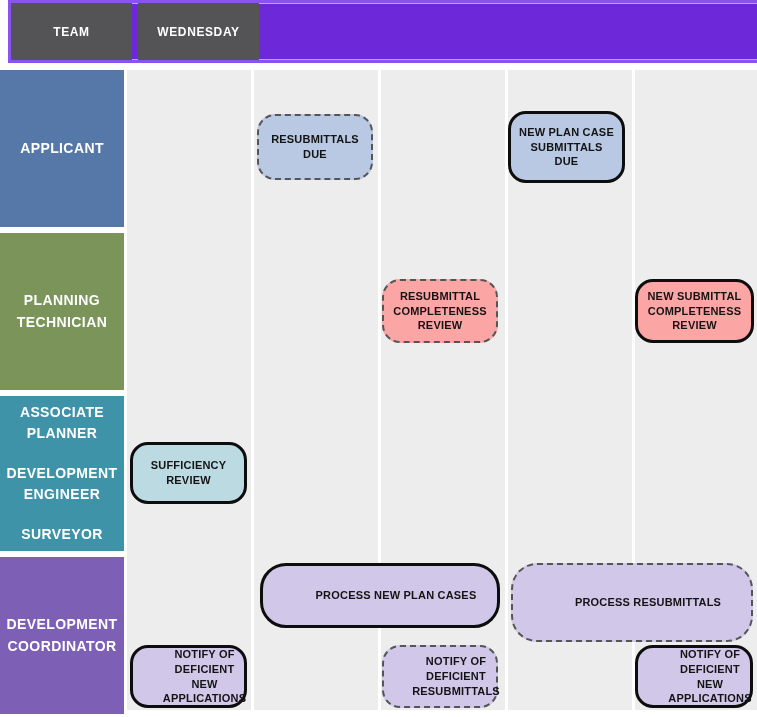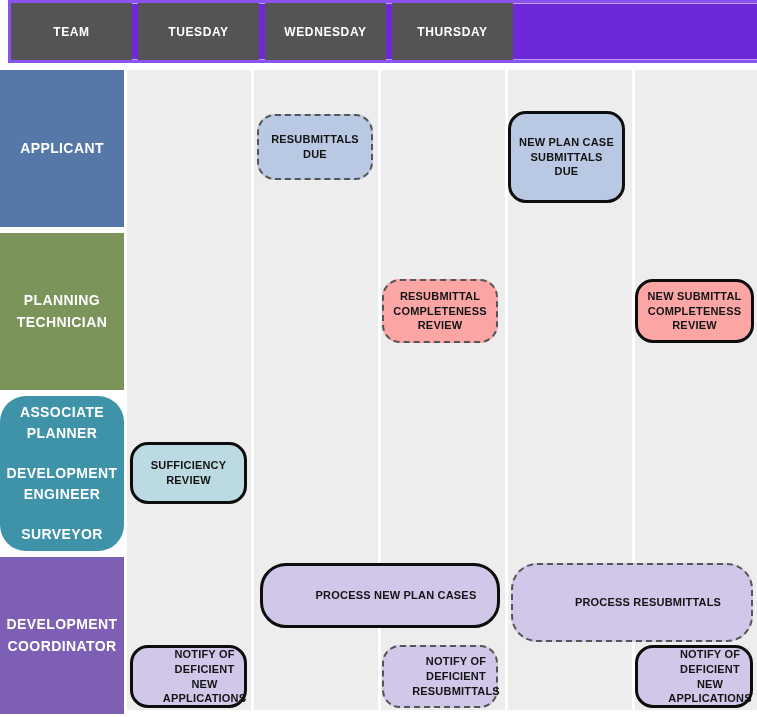--- a/index.html
+++ b/index.html
@@ -30,56 +30,54 @@
   .strip-friday{left:635px;width:122px;}
   
   .team-cell{
     position:absolute;left:0;width:124px;color:#ffffff;
     display:flex;align-items:center;justify-content:center;text-align:center;
     font-size:14px;font-weight:700;letter-spacing:.4px;line-height:1.55;
     white-space:pre-line;
   }
   .team-applicant{top:70px;height:157px;background:#5578a8;}
   .team-planning{top:233px;height:157px;background:#7a9459;}
-  .team-planner-group{top:396px;height:155px;background:#3e93a9;line-height:1.45;border-radius:26px;}
+  .team-planner-group{top:396px;height:155px;background:#3e93a9;line-height:1.45;}
   .team-coordinator{top:557px;height:157px;background:#7d60b5;}
   
   .task{
     position:absolute;box-sizing:border-box;
     display:flex;align-items:center;justify-content:center;text-align:center;
     font-size:11px;font-weight:700;color:#141414;line-height:1.35;
     letter-spacing:.2px;white-space:pre-line;border-radius:18px;
   }
   .b-solid{border:3.5px solid #0d0d0d;}
   .b-dashed{border:2.5px dashed #555555;}
   .f-blue{background:#b9c9e3;}
   .f-green{background:#fca5a5;}
   .f-cyan{background:#bcdae2;}
   .f-purple{background:#d1c7e9;padding-left:32px;}
   .t-resub-due{left:257px;top:114px;width:116px;height:66px;}
-  .t-newplan-due{left:508px;top:111px;width:117px;height:92px;}
+  .t-newplan-due{left:508px;top:111px;width:117px;height:72px;}
   .t-resub-review{left:382px;top:279px;width:116px;height:64px;}
   .t-newsub-review{left:635px;top:279px;width:119px;height:64px;}
   .t-sufficiency{left:130px;top:442px;width:117px;height:62px;}
   .t-process-new{left:260px;top:563px;width:240px;height:65px;border-radius:26px;}
   .t-process-resub{left:511px;top:563px;width:242px;height:79px;border-radius:26px;}
   .t-notify-mon{left:130px;top:645px;width:117px;height:63px;}
   .t-notify-wed{left:382px;top:645px;width:116px;height:63px;}
   .t-notify-fri{left:635px;top:645px;width:118px;height:63px;}
 </style>
 </head>
 <body>
 
 <div class="stage">
 
   <div class="header">
     <div class="header-cell">TEAM</div>
-    <div class="header-cell">TUESDAY</div>
     <div class="header-cell">WEDNESDAY</div>
-    <div class="header-cell">THURSDAY</div>
   </div>
 
   <div class="day-strip strip-monday"></div>
   <div class="day-strip strip-tuesday"></div>
   <div class="day-strip strip-wednesday"></div>
   <div class="day-strip strip-thursday"></div>
   <div class="day-strip strip-friday"></div>
 
   <div class="team-cell team-applicant">APPLICANT</div>
   <div class="team-cell team-planning">PLANNING

